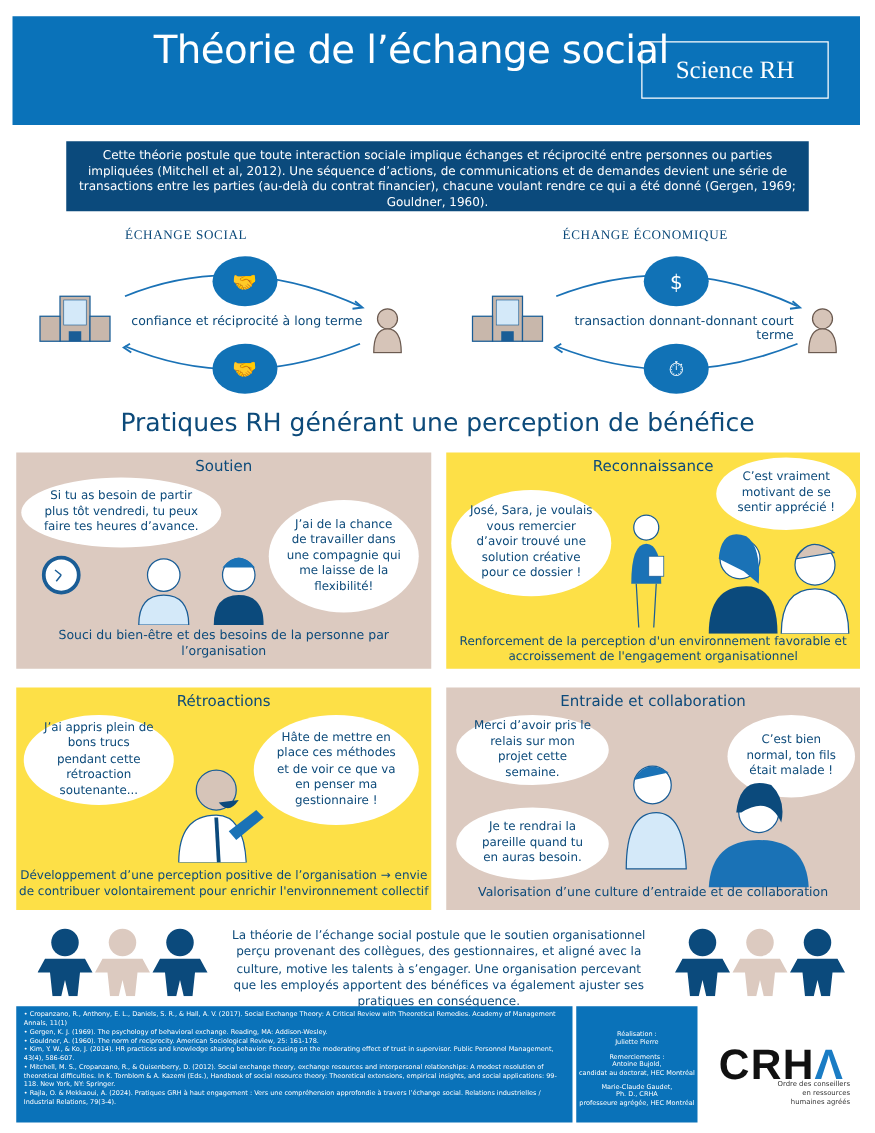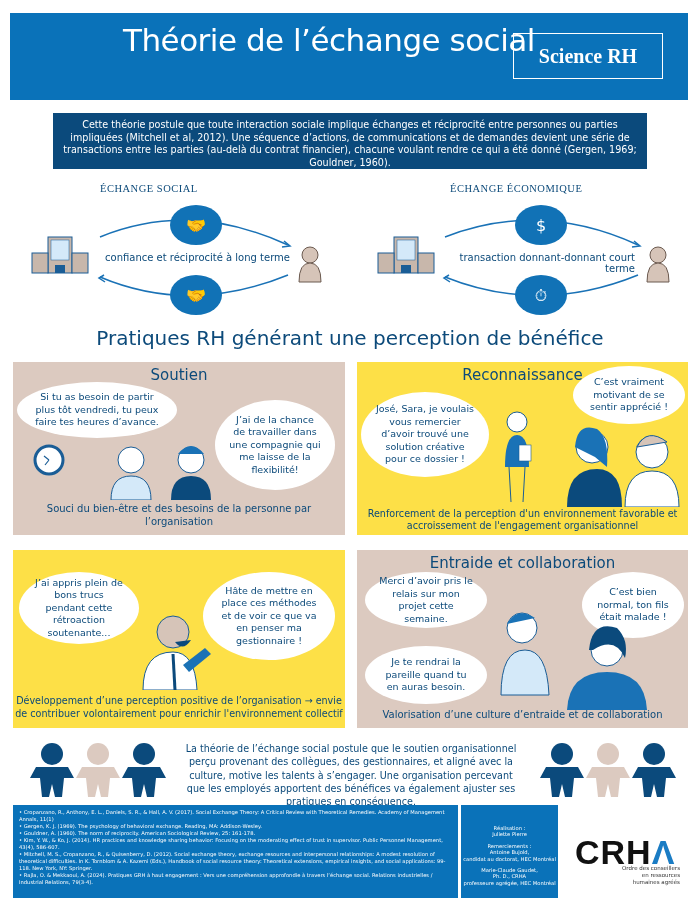--- a/index.html
+++ b/index.html
@@ -1,34 +1,34 @@
 <!DOCTYPE html>
 <html><head>
 <meta charset="utf-8">
 <style>
   html,body{margin:0;padding:0;}
   body{width:700px;height:906px;background:#fff;position:relative;overflow:hidden;font-family:"DejaVu Sans",sans-serif;color:#0c4a7a;}
   .abs{position:absolute;}
   
   #header{left:10px;top:13px;width:678px;height:87px;background:#0a72b9;}
   #title{left:75px;top:22px;font-size:31px;color:#fff;font-family:"DejaVu Sans",sans-serif;letter-spacing:-0.5px;margin-left:48px;}
-  #brand{left:513px;top:33px;width:150px;height:46px;border:1.5px solid #fff;box-sizing:border-box;color:#fff;font-family:"Liberation Serif",serif;font-weight:bold;font-size:20px;display:flex;align-items:center;justify-content:center;}
+  #brand{left:513px;top:33px;width:150px;height:46px;border:1.5px solid #fff;box-sizing:border-box;color:#fff;font-family:"Liberation Serif",serif;font-weight:normal;font-size:20px;display:flex;align-items:center;justify-content:center;}
   
   #intro{left:53px;top:113px;width:594px;height:56px;background:#0b4a7c;color:#fff;font-size:9.6px;line-height:12.6px;text-align:center;padding:6px 8px;box-sizing:border-box;}
   
   .ex-title{font-size:10.5px;color:#0c4a7a;letter-spacing:0.5px;text-align:left;width:200px;font-family:Liberation Serif, serif;}
   .ex-label{font-size:10px;color:#0c4a7a;text-align:right;width:190px;}
   .circle{width:52px;height:40px;border-radius:50%;background:#1172b6;display:flex;align-items:center;justify-content:center;color:#fff;}
   
   #section-title{left:0;top:326px;width:700px;text-align:center;font-size:20px;color:#0c4a7a;}
   
   .panel{box-sizing:border-box;}
   .panel-beige{background:#dccac0;}
   .panel-blue{background:#fde047;}
-  .panel-title{position:absolute;left:0;width:100%;text-align:center;font-size:15px;color:#0c4a7a;top:4px;}
+  .panel-title{position:absolute;left:0;width:100%;text-align:center;font-size:12px;color:#0c4a7a;top:4px;}
   .bubble{position:absolute;background:#fff;border-radius:50%;display:flex;align-items:center;justify-content:center;text-align:center;font-size:9.5px;line-height:12.5px;color:#0c4a7a;box-sizing:border-box;padding:6px 14px;}
   .caption{position:absolute;left:0;width:100%;text-align:center;font-size:10px;line-height:13px;color:#0c4a7a;}
   
   #conclusion{left:180px;top:742px;width:342px;text-align:center;font-size:9.6px;line-height:13.3px;color:#0c4a7a;}
   
   #refs{left:13px;top:805px;width:445px;height:93px;background:#0a72b9;color:#fff;font-size:5.2px;line-height:7px;padding:4px 6px;box-sizing:border-box;}
   #refs ul{margin:0;padding:0;list-style:none;}
   #refs li:before{content:"• ";}
   #credits{left:461px;top:805px;width:97px;height:93px;background:#0a72b9;color:#fff;font-size:5.2px;line-height:6.4px;text-align:center;padding-top:20px;box-sizing:border-box;}
   #credits p{margin:0 0 5px 0;}
@@ -124,20 +124,21 @@
     <path d="M78 40 Q80 15 100 22 Q112 30 110 60 L98 50Z" fill="#1a72b6"></path>
     <path d="M70 100 Q70 62 100 62 Q125 62 125 100Z" fill="#0b4a7c"></path>
     <circle cx="155" cy="45" r="16" fill="#fff" stroke="#1a5d96"></circle>
     <path d="M140 40 Q150 20 170 35 Z" fill="#d6c4b8" stroke="#1a5d96"></path>
     <path d="M128 100 Q128 64 155 64 Q182 64 182 100Z" fill="#fff" stroke="#1a5d96"></path>
   </svg>
   <div class="caption" style="top:146px;font-size:9.6px;line-height:12px;">Renforcement de la perception d'un environnement favorable et accroissement de l'engagement organisationnel</div>
 </div>
 
 <div class="abs panel panel-blue" style="left:13px;top:550px;width:332px;height:178px;">
+  <div class="panel-title">Rétroactions</div>
   <div class="bubble" style="left:6px;top:22px;width:120px;height:72px;">J’ai appris plein de bons trucs pendant cette rétroaction soutenante...</div>
   <div class="bubble" style="left:190px;top:22px;width:132px;height:88px;">Hâte de mettre en place ces méthodes et de voir ce que va en penser ma gestionnaire !</div>
   <svg class="abs" style="left:120px;top:60px" width="90" height="80">
     <circle cx="40" cy="22" r="16" fill="#d6c4b8" stroke="#1a5d96"></circle>
     <path d="M42 32 Q50 42 58 30 Z" fill="#0b4a7c"></path>
     <path d="M10 80 Q10 42 40 42 Q62 42 64 80Z" fill="#fff" stroke="#1a5d96"></path>
     <path d="M40 44 L42 80" stroke="#0b4a7c" stroke-width="3"></path>
     <path d="M50 55 L72 38 L78 44 L56 62Z" fill="#1a72b6"></path>
   </svg>
   <div class="caption" style="top:144px;font-size:9.6px;line-height:13px;">Développement d’une perception positive de l’organisation → envie de contribuer volontairement pour enrichir l'environnement collectif</div>

